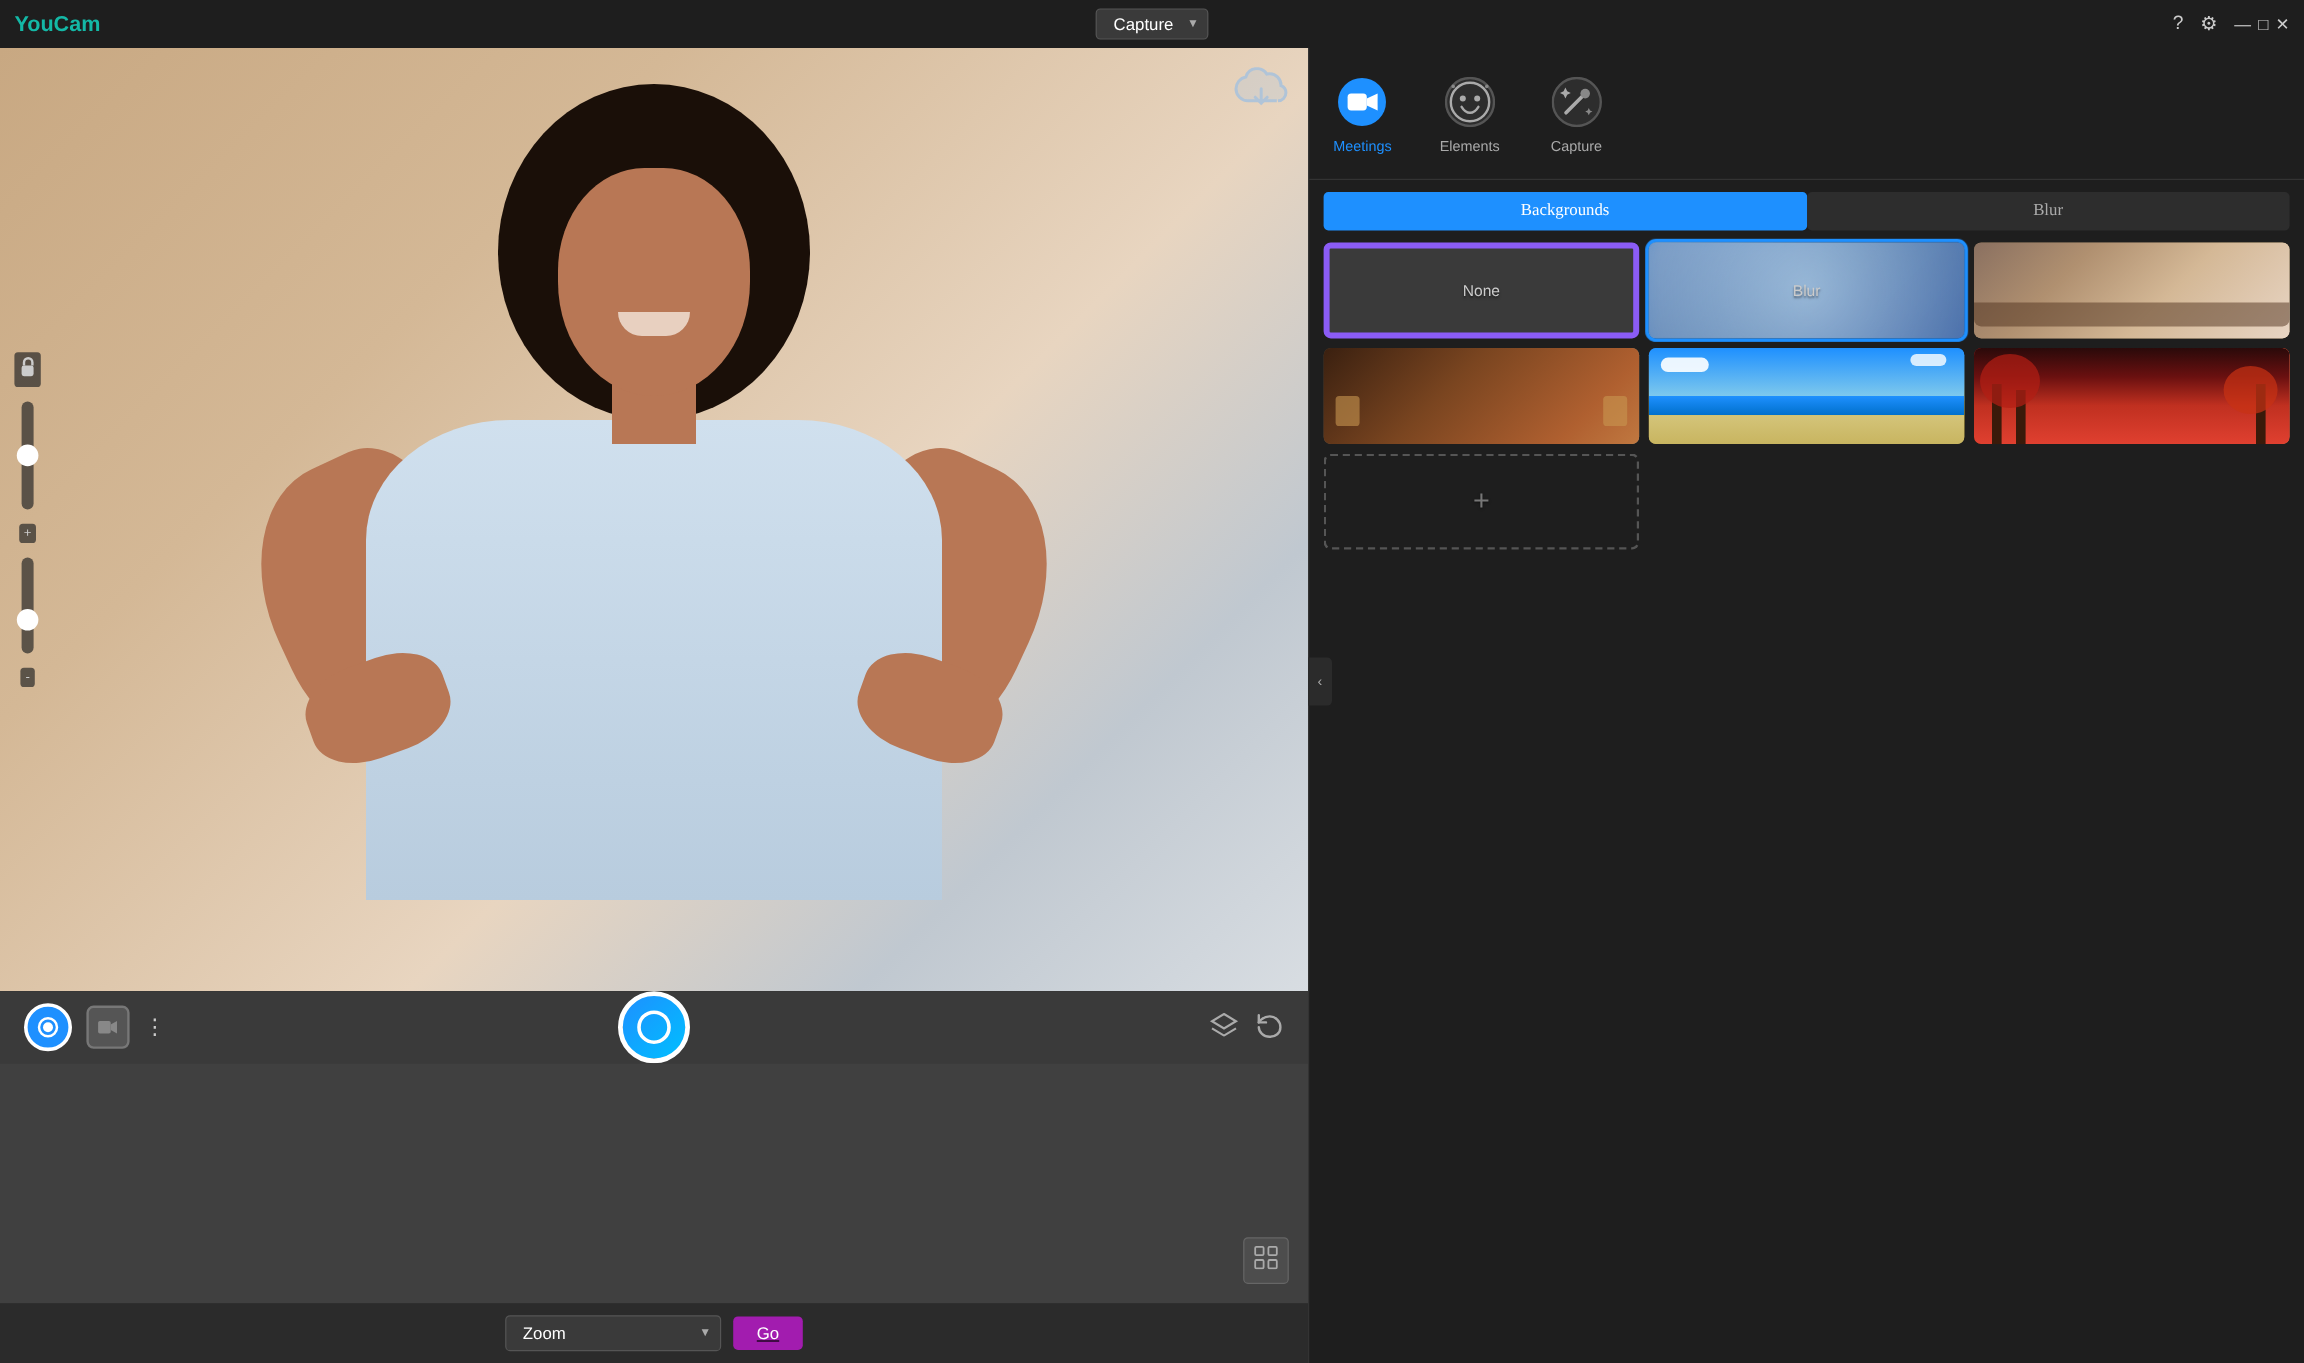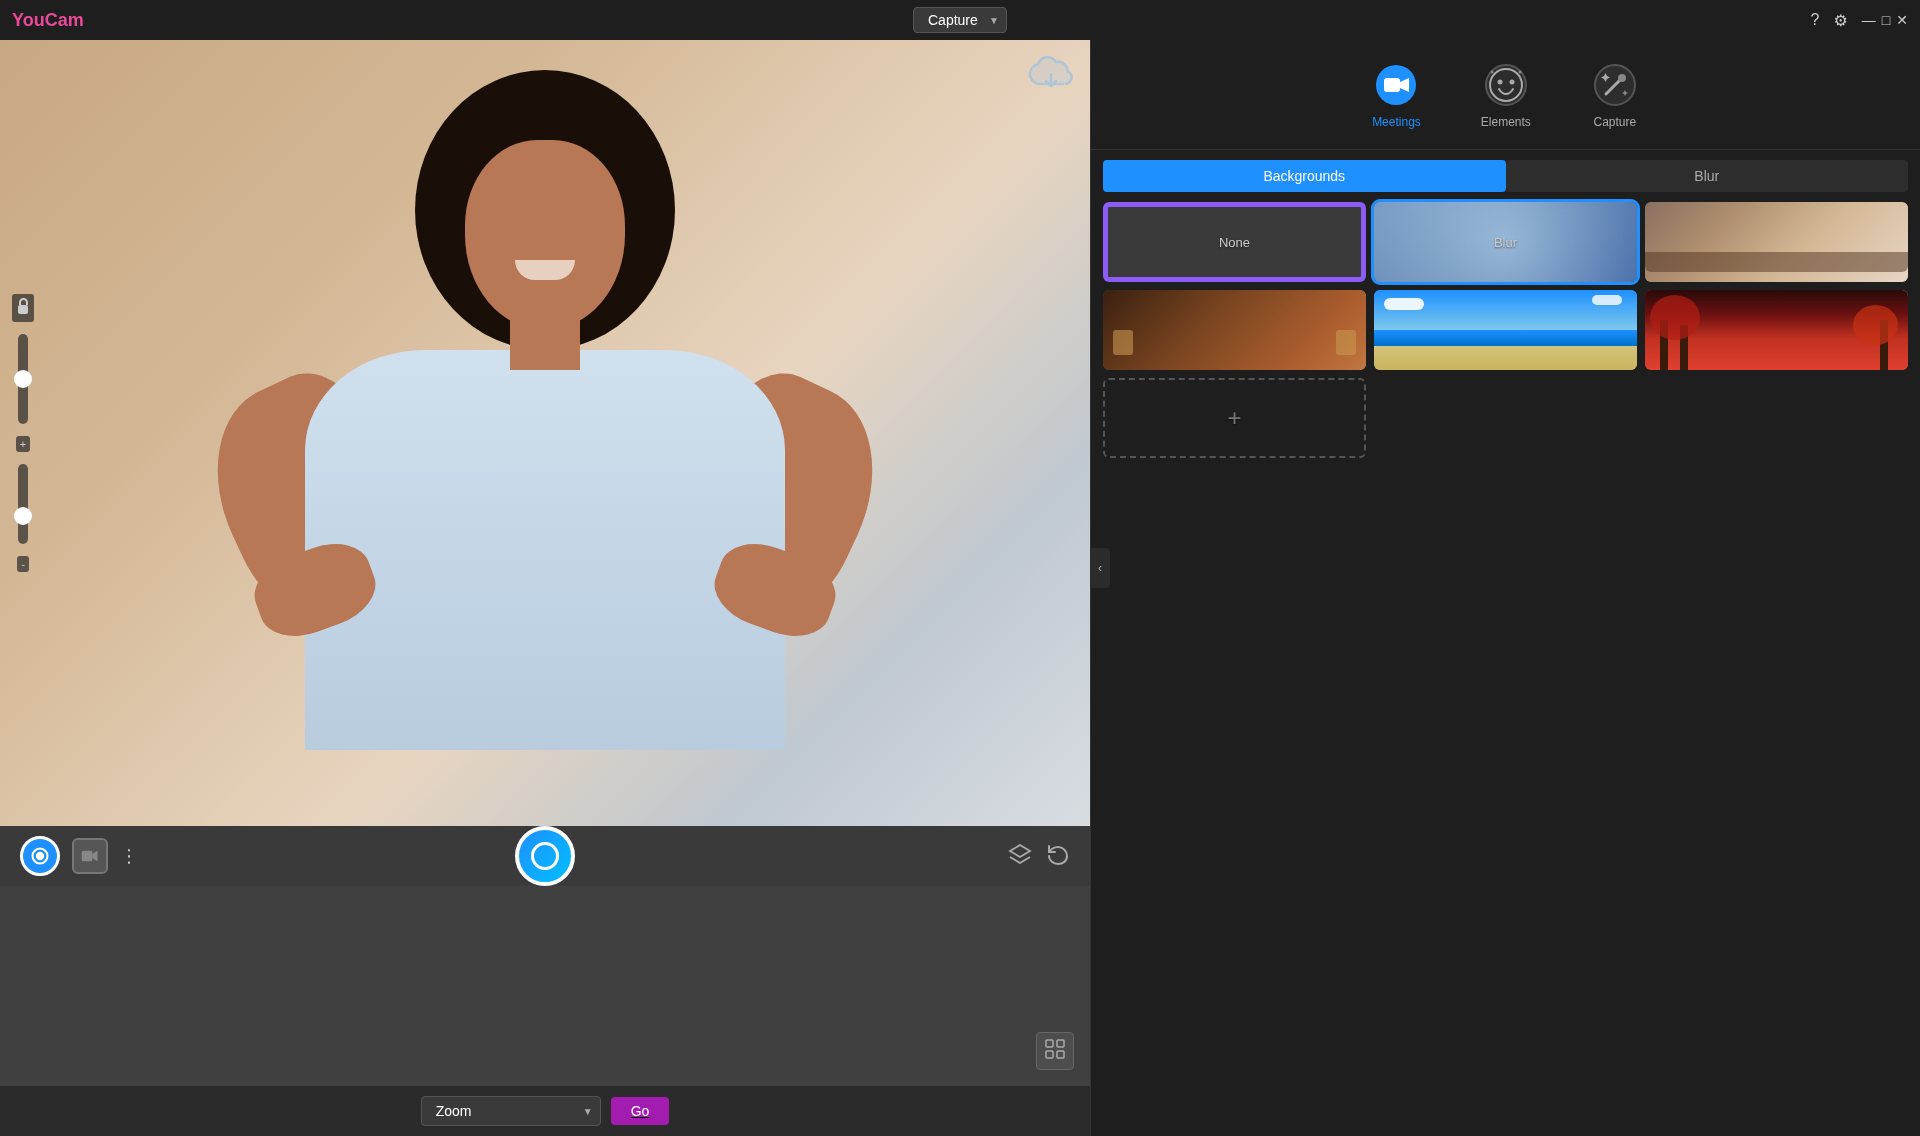--- a/index.html
+++ b/index.html
@@ -17,21 +17,21 @@
     .title-bar {
       height: 40px;
       background: #1e1e1e;
       display: flex;
       align-items: center;
       padding: 0 12px;
       flex-shrink: 0;
       position: relative;
     }
     .title-bar-logo {
-      color: #ec4899;
+      color: #14b8a6;
       font-size: 18px;
       font-weight: bold;
       letter-spacing: 0;
     }
     .title-bar-center {
       position: absolute;
       left: 50%;
       transform: translateX(-50%);
     }
     .capture-dropdown {
@@ -262,24 +262,23 @@
       display: flex;
       flex-direction: column;
       border-left: 1px solid #333;
     }
 
     
     .right-top-nav {
       height: 110px;
       display: flex;
       align-items: center;
-      justify-content: center;
+      justify-content: flex-start;
       border-bottom: 1px solid #333;
       padding: 10px 0;
-      gap: 20px;
     }
     .nav-item {
       display: flex;
       flex-direction: column;
       align-items: center;
       gap: 6px;
       cursor: pointer;
       padding: 8px 20px;
       border-radius: 6px;
     }
@@ -312,20 +311,21 @@
       margin: 10px 12px;
       gap: 0;
     }
     .tab-btn {
       flex: 1;
       padding: 8px 0;
       border: none;
       font-size: 14px;
       cursor: pointer;
       border-radius: 4px;
+      font-family: Liberation Serif, serif;
     }
     .tab-btn.active {
       background: #1e90ff;
       color: #fff;
     }
     .tab-btn.inactive {
       background: #2d2d2d;
       color: #aaa;
     }
 

